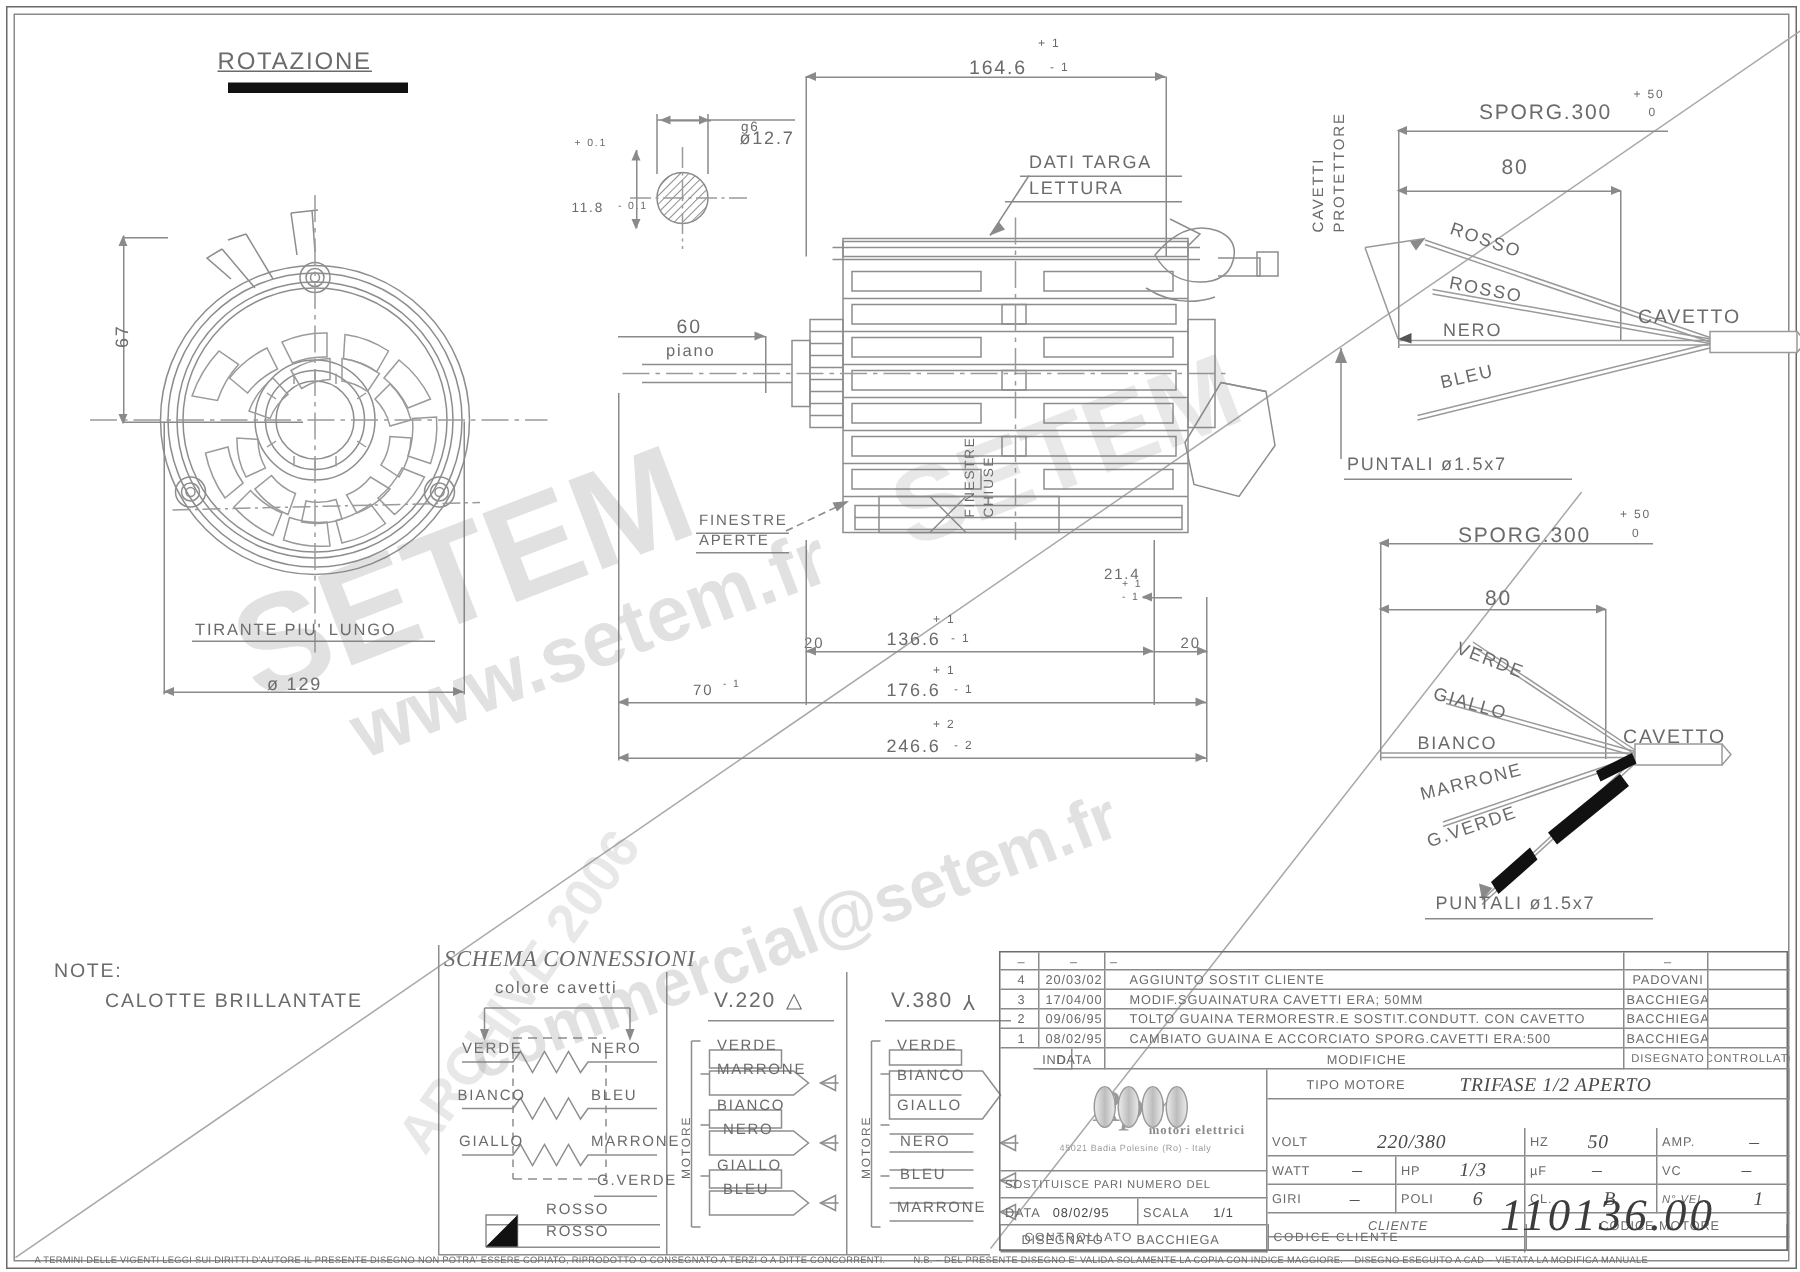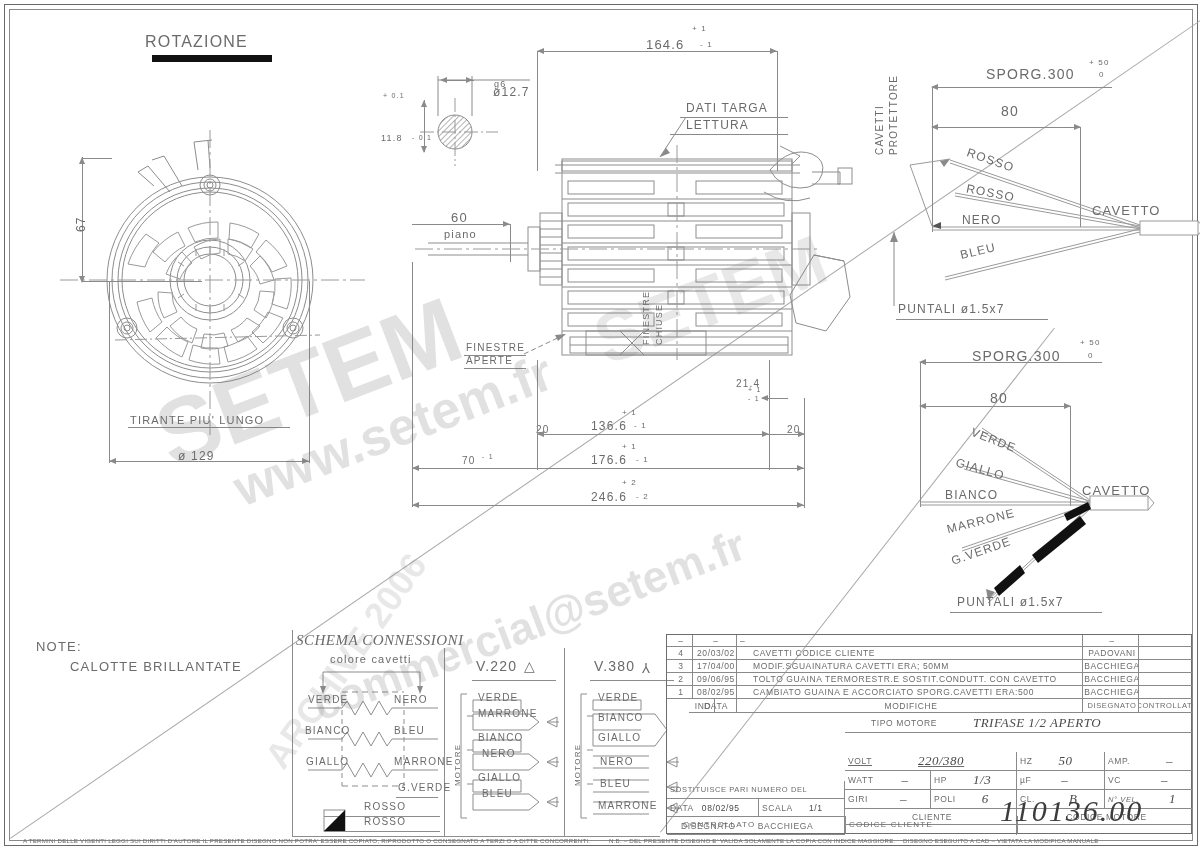--- a/index.html
+++ b/index.html
@@ -67,21 +67,21 @@
 
 <div id="sheet">
 
   <div class="abs" id="border-outer"></div>
   <div class="abs" id="border-inner"></div>
 
   <div class="diag" style="left:10px;top:838px;width:1455px;transform:rotate(-34.5deg);"></div>
   <div class="diag" style="left:660px;top:832px;width:640px;transform:rotate(-52deg);"></div>
 
   <div>
-    <div class="txt t16" style="left:145px;top:33px;">ROTAZIONE</div>
+    <div class="txt t16" style="left:145px;top:33px;text-decoration:underline;">ROTAZIONE</div>
     <div class="blackbar" style="left:152px;top:55px;width:120px;"></div>
 
     <svg class="abs" style="left:70px;top:140px;" width="280" height="330">
       <g fill="none" stroke="#8d8d8d" stroke-width="1">
         <circle cx="140" cy="140" r="103"></circle>
         <circle cx="140" cy="140" r="98"></circle>
         <circle cx="140" cy="140" r="92"></circle>
         <circle cx="140" cy="140" r="88"></circle>
         <circle cx="140" cy="140" r="40"></circle>
         <circle cx="140" cy="140" r="33"></circle>
@@ -530,21 +530,21 @@
   <div id="tb">
 
     <div class="cell ctr" style="left:0;top:0;width:26px;height:12px;">–</div>
     <div class="cell ctr" style="left:26px;top:0;width:44px;height:12px;">–</div>
     <div class="cell" style="left:70px;top:0;width:346px;height:12px;">–</div>
     <div class="cell ctr" style="left:416px;top:0;width:56px;height:12px;">–</div>
     <div class="cell ctr nb" style="left:472px;top:0;width:54px;height:12px;"></div>
 
     <div class="cell ctr" style="left:0;top:12px;width:26px;height:13px;">4</div>
     <div class="cell ctr" style="left:26px;top:12px;width:44px;height:13px;">20/03/02</div>
-    <div class="cell" style="left:70px;top:12px;width:346px;height:13px;padding-left:16px;">CAVETTI CODICE CLIENTE</div>
+    <div class="cell" style="left:70px;top:12px;width:346px;height:13px;padding-left:16px;">AGGIUNTO SOSTIT CLIENTE</div>
     <div class="cell ctr" style="left:416px;top:12px;width:56px;height:13px;">PADOVANI</div>
     <div class="cell ctr nb" style="left:472px;top:12px;width:54px;height:13px;"></div>
 
     <div class="cell ctr" style="left:0;top:25px;width:26px;height:13px;">3</div>
     <div class="cell ctr" style="left:26px;top:25px;width:44px;height:13px;">17/04/00</div>
     <div class="cell" style="left:70px;top:25px;width:346px;height:13px;padding-left:16px;">MODIF.SGUAINATURA CAVETTI ERA; 50MM</div>
     <div class="cell ctr" style="left:416px;top:25px;width:56px;height:13px;">BACCHIEGA</div>
     <div class="cell ctr nb" style="left:472px;top:25px;width:54px;height:13px;"></div>
 
     <div class="cell ctr" style="left:0;top:38px;width:26px;height:13px;">2</div>
@@ -558,20 +558,33 @@
     <div class="cell" style="left:70px;top:51px;width:346px;height:13px;padding-left:16px;">CAMBIATO GUAINA E ACCORCIATO SPORG.CAVETTI ERA:500</div>
     <div class="cell ctr" style="left:416px;top:51px;width:56px;height:13px;">BACCHIEGA</div>
     <div class="cell ctr nb" style="left:472px;top:51px;width:54px;height:13px;"></div>
 
     <div class="cell ctr" style="left:0;top:64px;width:26px;height:14px;margin-left:22px;">IND</div>
     <div class="cell ctr" style="left:26px;top:64px;width:44px;height:14px;">DATA</div>
     <div class="cell ctr" style="left:70px;top:64px;width:346px;height:14px;">MODIFICHE</div>
     <div class="cell ctr" style="left:416px;top:64px;width:56px;height:14px;font-size:7.5px;">DISEGNATO</div>
     <div class="cell ctr nb" style="left:472px;top:64px;width:54px;height:14px;font-size:7.5px;">CONTROLLATO</div>
 
+    <div class="cell ctr" style="left:0;top:78px;width:178px;height:68px;flex-direction:column;justify-content:center;">
+      <div style="display:flex;align-items:center;gap:6px;">
+        <div id="logo-oval">
+          <div class="ov"></div>
+            <div class="ov"></div>
+            <div class="ov"></div>
+            <div class="ov"></div>
+        </div>
+        <div style="font-family:'Liberation Serif',serif;font-style:italic;font-size:30px;color:#9a9a9a;line-height:0.9;">Rpm</div>
+      </div>
+      <div style="font-family:'Liberation Serif',serif;font-weight:bold;font-size:8.5px;color:#8a8a8a;align-self:flex-end;margin-right:14px;margin-top:-3px;">motori elettrici</div>
+      <div style="font-size:6px;color:#9a9a9a;margin-top:5px;letter-spacing:.4px;">45021 Badia Polesine (Ro) - Italy</div>
+    </div>
 
     <div class="cell" style="left:0;top:146px;width:178px;height:18px;font-size:7.5px;">SOSTITUISCE PARI NUMERO DEL</div>
 
     <div class="cell" style="left:0;top:164px;width:92px;height:18px;">
         <span>DATA</span>
         <span style="margin-left:8px;color:#4a4a4a;">08/02/95</span>
       </div>
     <div class="cell" style="left:92px;top:164px;width:86px;height:18px;">
         <span>SCALA</span>
         <span style="margin-left:16px;color:#4a4a4a;">1/1</span>
@@ -582,21 +595,21 @@
         <span style="margin-left:22px;">BACCHIEGA</span>
       </div>
 
     <div class="cell bb" style="left:0;top:200px;width:178px;height:0px;"></div>
 
     <div class="cell" style="left:178px;top:78px;width:348px;height:20px;padding-left:26px;">
       <span>TIPO MOTORE</span>
       <span class="val" style="margin-left:36px;">TRIFASE 1/2 APERTO</span>
     </div>
 
-    <div class="cell" style="left:178px;top:117px;width:172px;height:19px;text-decoration:underline;">
+    <div class="cell" style="left:178px;top:117px;width:172px;height:19px;">
       <span>VOLT</span>
       <span class="val" style="margin-left:46px;">220/380</span>
     </div>
     <div class="cell" style="left:350px;top:117px;width:88px;height:19px;">
       <span>HZ</span>
       <span class="val" style="margin-left:26px;">50</span>
     </div>
     <div class="cell nb" style="left:438px;top:117px;width:88px;height:19px;">
       <span>AMP.</span>
       <span class="val" style="margin-left:36px;">–</span>
@@ -629,21 +642,21 @@
     </div>
     <div class="cell" style="left:350px;top:155px;width:88px;height:19px;">
       <span>CL.</span>
       <span class="val" style="margin-left:34px;">B</span>
     </div>
     <div class="cell nb" style="left:438px;top:155px;width:88px;height:19px;">
       <span style="font-size:7.5px;font-style:italic;">N° VEL.</span>
       <span class="val" style="margin-left:30px;">1</span>
     </div>
 
-    <div class="cell ctr" style="left:178px;top:174px;width:172px;height:16px;">CLIENTE</div>
+    <div class="cell ctr" style="left:178px;top:174px;width:172px;height:16px;font-style:italic;">CLIENTE</div>
     <div class="cell ctr nb" style="left:350px;top:174px;width:176px;height:16px;">CODICE MOTORE</div>
 
     <div class="cell bb" style="left:178px;top:190px;width:172px;height:10px;"></div>
     <div class="cell bb nb" style="left:350px;top:190px;width:176px;height:10px;"></div>
 
     <div class="cell bb" style="left:0;top:200px;width:178px;height:0;"></div>
   </div>
 
   <div class="abs" style="left:666px;top:816px;width:526px;height:18px;border-left:1px solid #6d6d6d;border-right:1px solid #6d6d6d;border-bottom:1px solid #6d6d6d;box-sizing:border-box;">
     <div class="txt t8" style="left:16px;top:4px;">CONTROLLATO</div>

